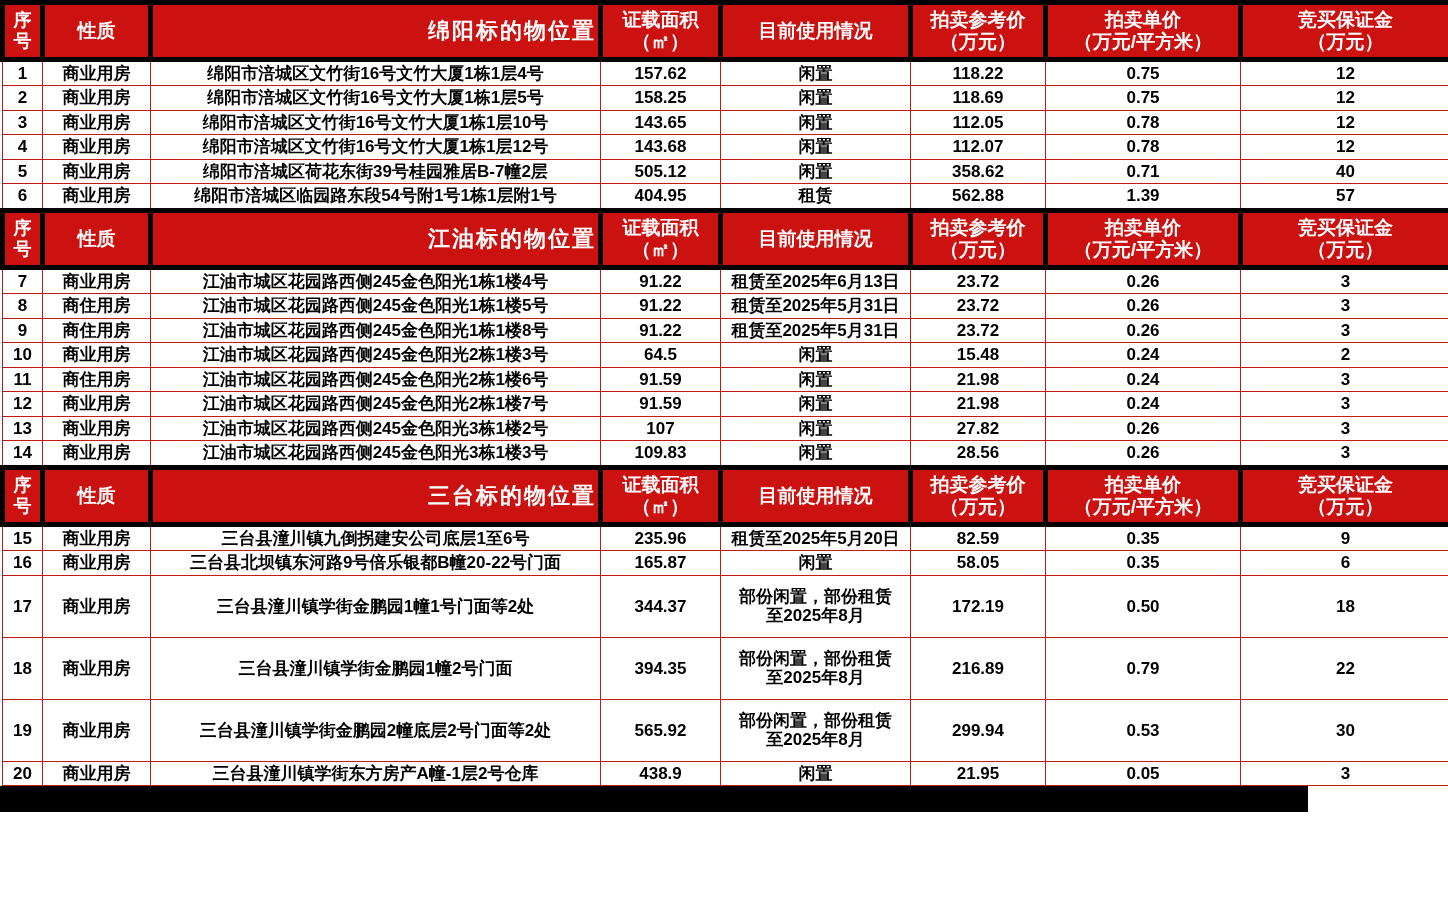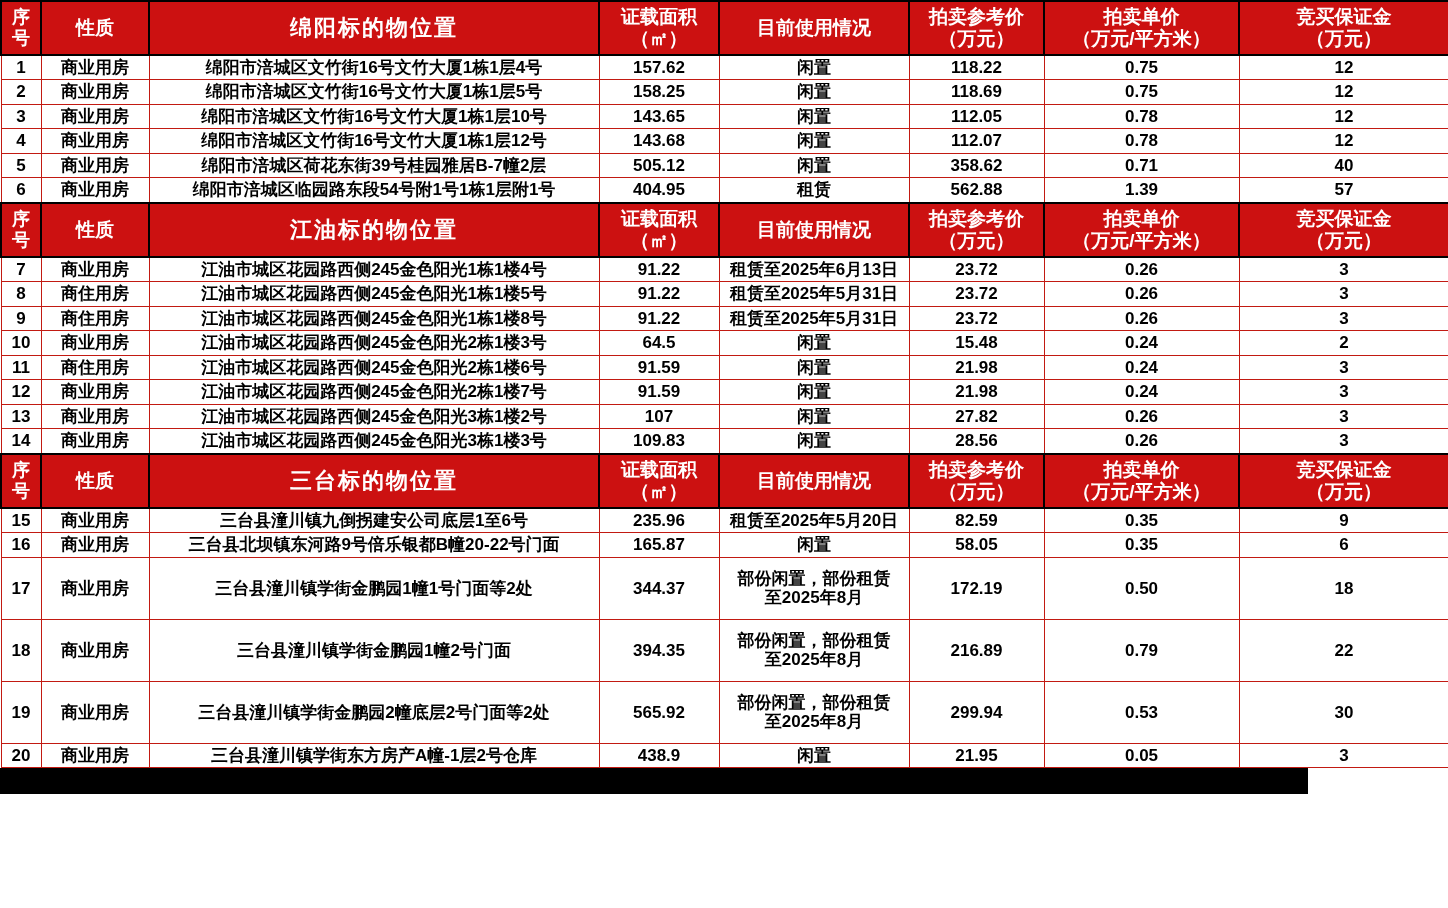--- a/index.html
+++ b/index.html
@@ -27,26 +27,26 @@
     vertical-align: middle;
     line-height: 1.15;
     font-weight: bold;
     box-sizing: border-box;
   }
   tr.header-row th {
     background: #cc1111;
     color: #ffffff;
     font-size: 19px;
     font-weight: bold;
-    border: 2px solid #000000;
+    border: 5px solid #000000;
     padding: 4px 2px;
     line-height: 1.15;
   }
   tr.header-row th.idx { font-size: 18px; }
-  tr.header-row th.loc { font-size: 22px; letter-spacing: 2px; }
+  tr.header-row th.loc { font-size: 22px; letter-spacing: 2px; text-align: right; }
   td.idx { font-size: 17px; }
   td.loc {
     text-align: left;
     padding-left: 6px;
     font-size: 17px;
     white-space: nowrap;
     margin-top: 20px;
   }
   td.nature { font-size: 16px; margin-top: 36px; }
   td.usage { font-size: 16px; }

